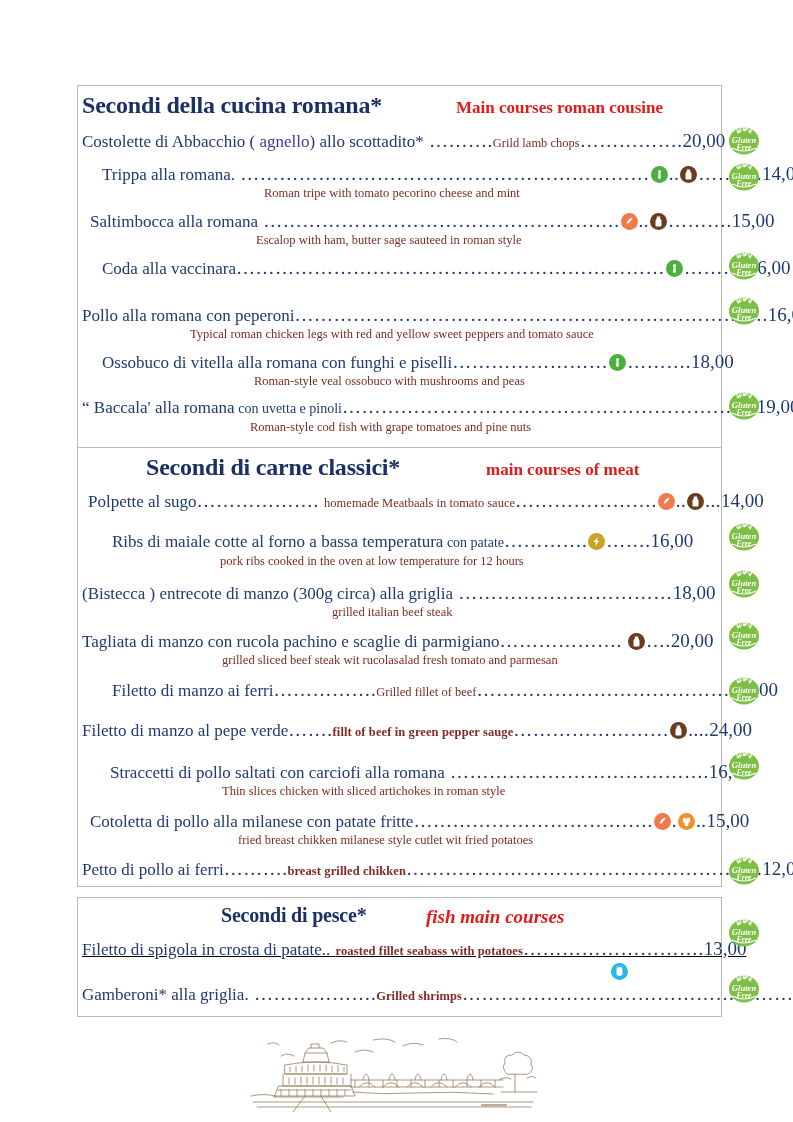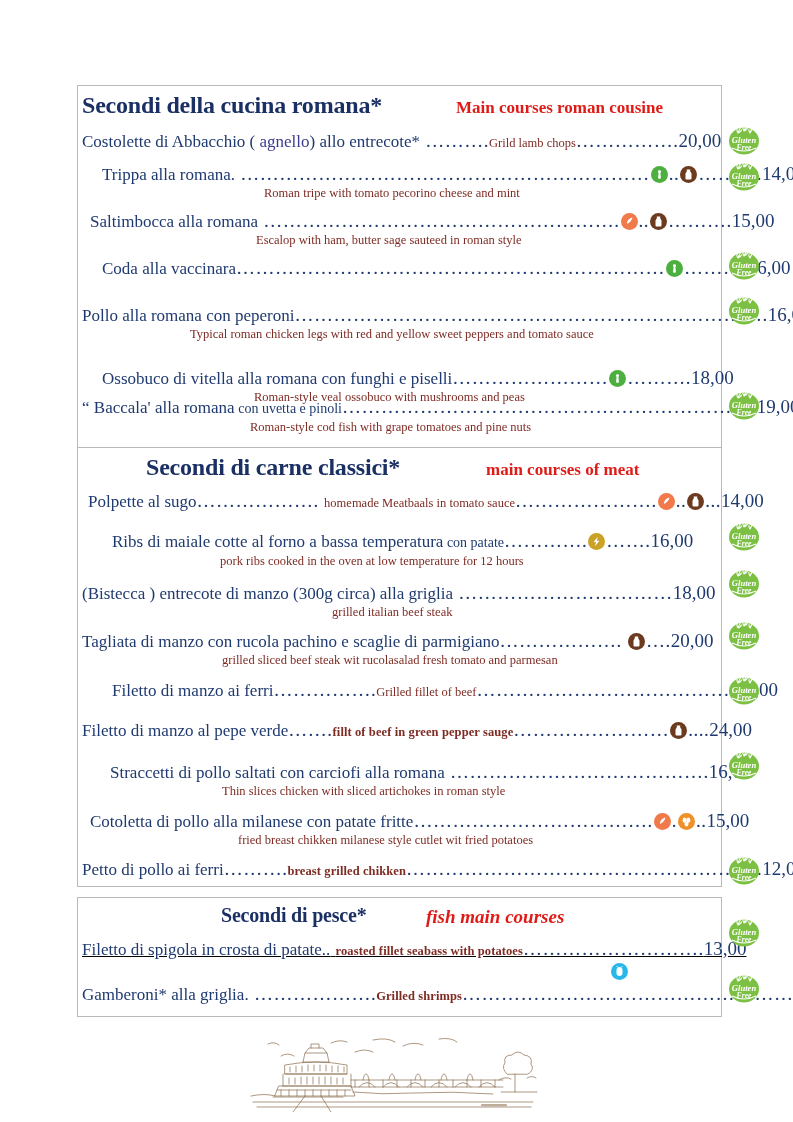--- a/index.html
+++ b/index.html
@@ -152,21 +152,21 @@
 <div class="page">
 
   <div class="section" id="section-romana">
     <div class="section-header">
       <div class="title-it">Secondi della cucina romana*</div>
       <div class="title-en">Main courses roman cousine</div>
     </div>
 
     <div class="item" style="top:44px;">
       <div class="item-line" style="padding-left:4px;">
-        <span class="name">Costolette di Abbacchio ( </span><span class="name name-alt">agnello</span><span class="name">) allo entrecote*</span><span class="dots"> ……….</span><span class="en-light">Grild lamb chops</span><span class="dots">…………….</span><span class="price">20,00</span>
+        <span class="name">Costolette di Abbacchio ( </span><span class="name name-alt">agnello</span><span class="name">) allo scottadito*</span><span class="dots"> ……….</span><span class="en-light">Grild lamb chops</span><span class="dots">…………….</span><span class="price">20,00</span>
       </div>
     </div>
 
     <div class="item" style="top:77px;">
       <div class="item-line" style="padding-left:24px;">
         <span class="name">Trippa alla romana.</span><span class="dots"> ………………………………………………………</span><span class="aic"><svg viewBox="0 0 17 17">
               <circle cx="8.5" cy="8.5" r="8.5" fill="#4caf3f"></circle>
               <path d="M8.5 4.2c1 0 1.6.6 1.6 1.4 0 .6-.3 1-.7 1.3l.5 4.6c.1.7-.5 1.3-1.4 1.3s-1.5-.6-1.4-1.3l.5-4.6c-.4-.3-.7-.7-.7-1.3 0-.8.6-1.4 1.6-1.4z" fill="#ffffff"></path>
             </svg></span><span class="dots">..</span><span class="aic"><svg viewBox="0 0 17 17">
               <circle cx="8.5" cy="8.5" r="8.5" fill="#6b3a1f"></circle>
@@ -199,21 +199,21 @@
     </div>
 
     <div class="item" style="top:218px;">
       <div class="item-line" style="padding-left:4px;">
         <span class="name">Pollo alla romana con peperoni</span><span class="dots">……………………………………………………………….</span><span class="price">16,00</span>
       </div>
       <div class="desc" style="padding-left:112px;">Typical roman chicken legs with red and yellow sweet peppers and tomato sauce</div>
     </div>
 
     <div class="item" style="top:265px;">
-      <div class="item-line" style="padding-left:24px;margin-top:16px;">
+      <div class="item-line" style="padding-left:24px;">
         <span class="name">Ossobuco di vitella alla romana con funghi e piselli</span><span class="dots">……………………</span><span class="aic"><svg viewBox="0 0 17 17">
               <circle cx="8.5" cy="8.5" r="8.5" fill="#4caf3f"></circle>
               <path d="M8.5 4.2c1 0 1.6.6 1.6 1.4 0 .6-.3 1-.7 1.3l.5 4.6c.1.7-.5 1.3-1.4 1.3s-1.5-.6-1.4-1.3l.5-4.6c-.4-.3-.7-.7-.7-1.3 0-.8.6-1.4 1.6-1.4z" fill="#ffffff"></path>
             </svg></span><span class="dots">……….</span><span class="price">18,00</span>
       </div>
       <div class="desc" style="padding-left:176px;">Roman-style veal ossobuco with mushrooms and peas</div>
     </div>
 
     <div class="item" style="top:310px;">
       <div class="item-line" style="padding-left:4px;">

